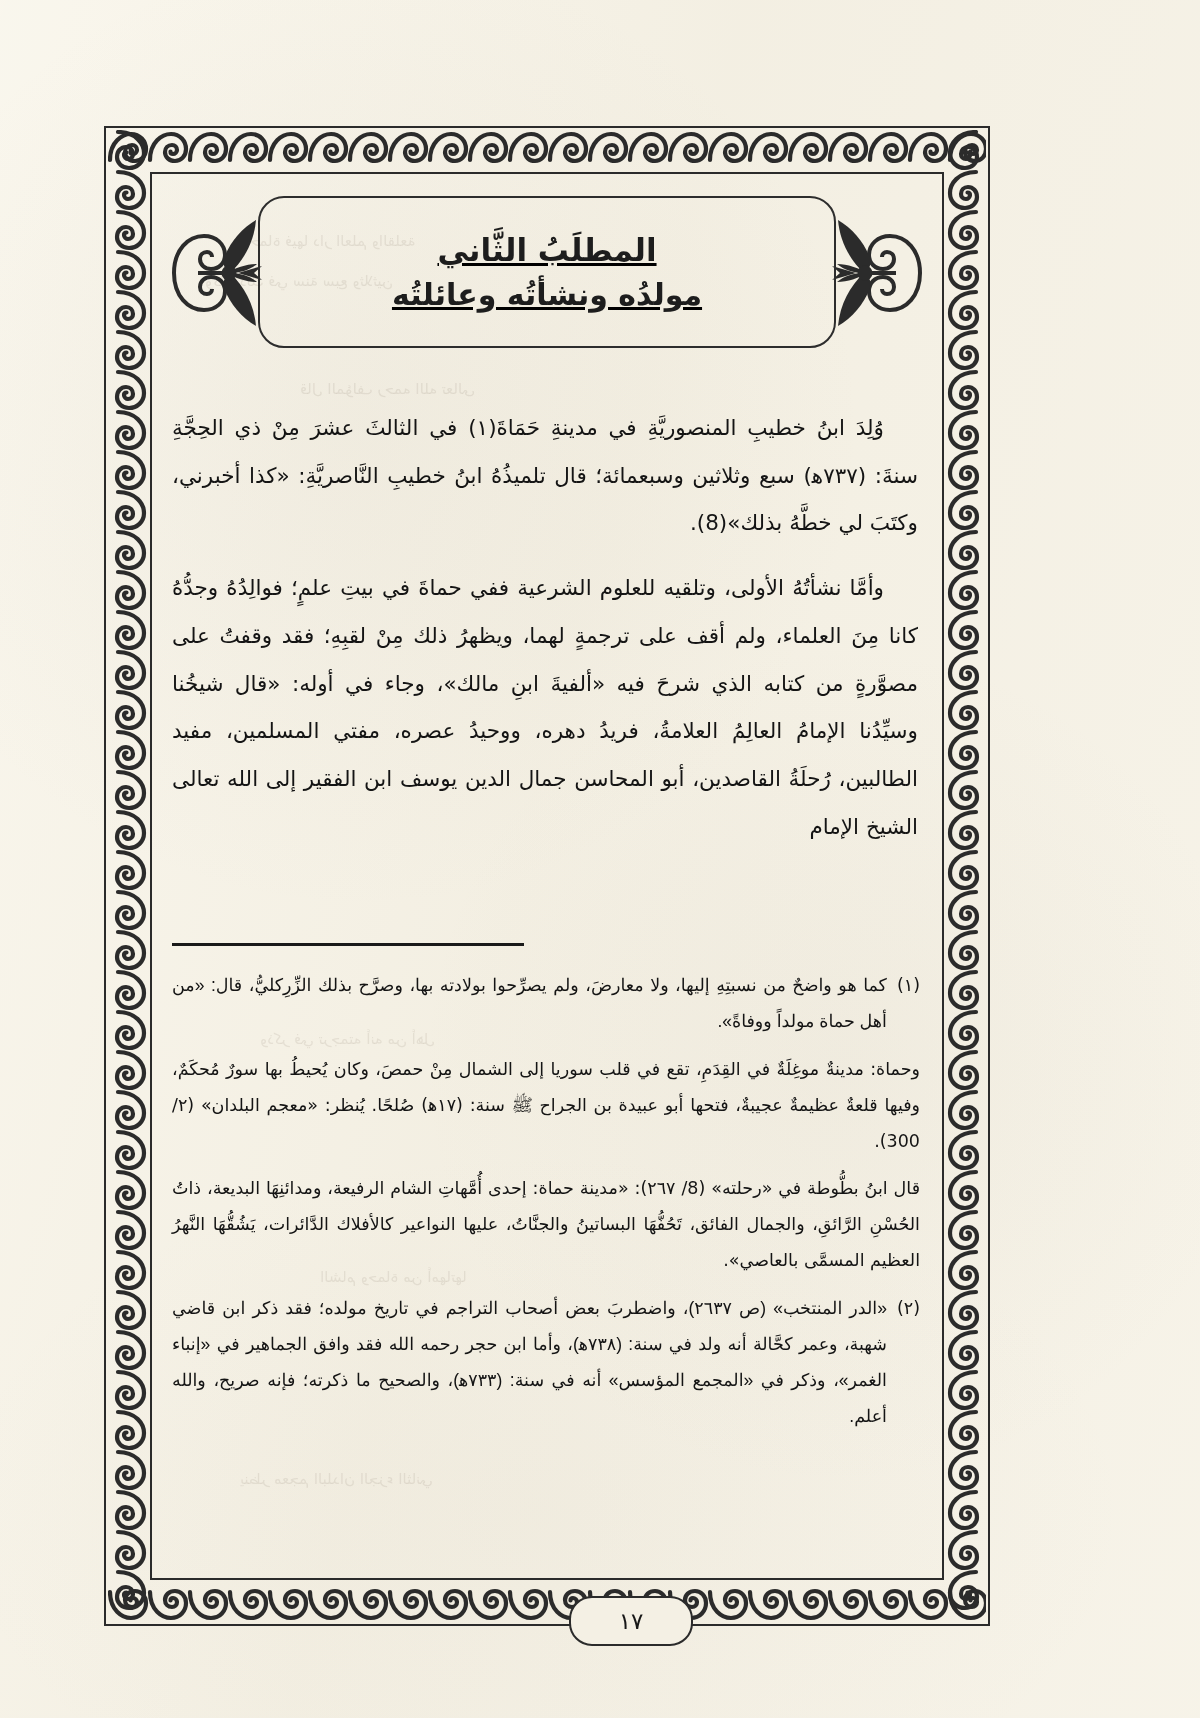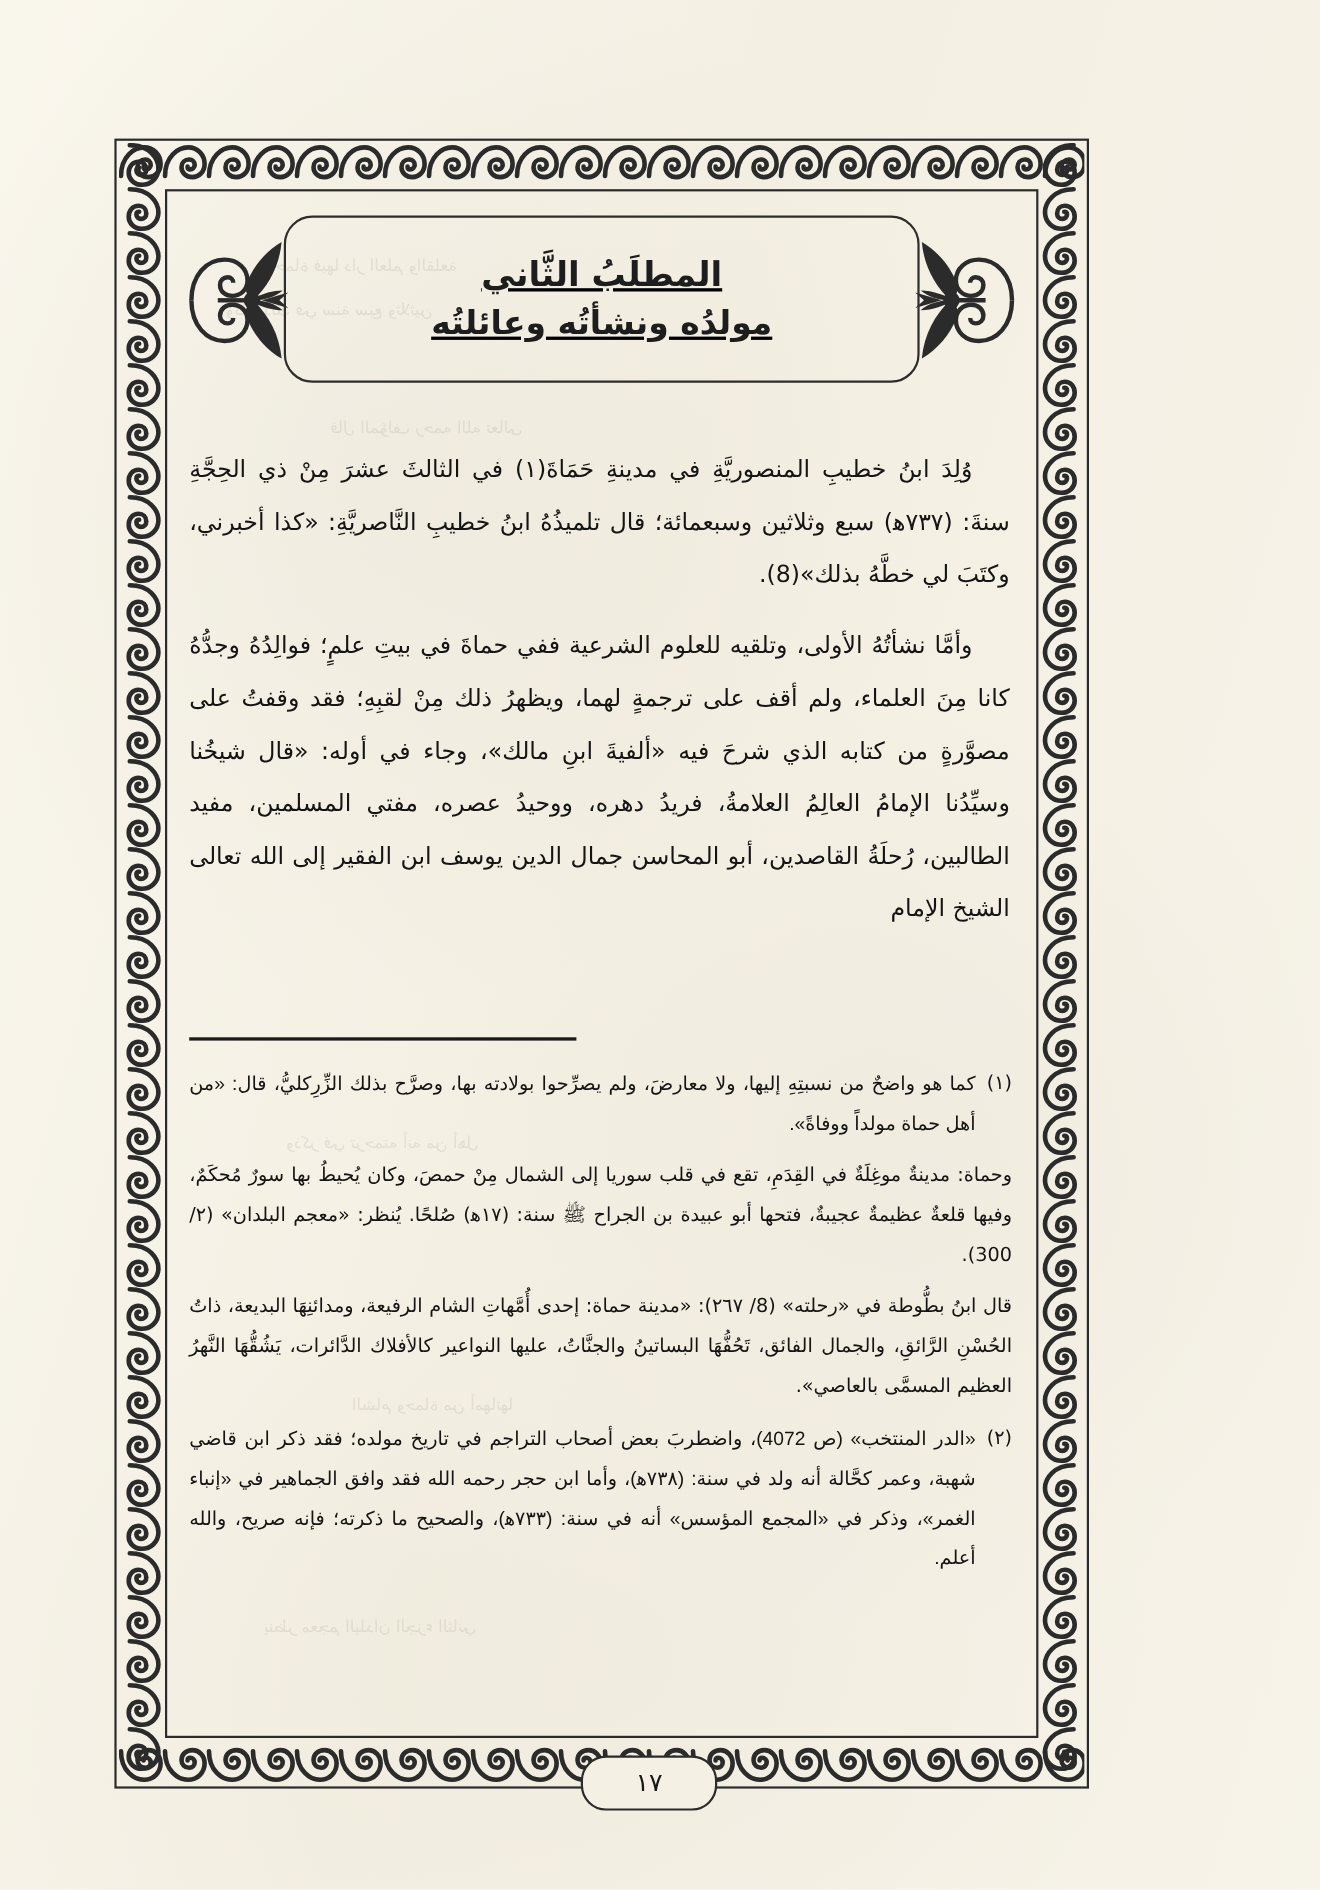--- a/index.html
+++ b/index.html
@@ -183,21 +183,21 @@
     text-align: justify;
     margin: 0 0 4px 0;
     padding-right: 0;
     font-family: "DejaVu Sans", "Liberation Sans", sans-serif;
   }
   .fn-sub { margin-top: 12px; }
 
   
   #page-number-wrap {
     position: absolute;
-    left: 528px;
+    left: 569px;
     top: 1596px;
     width: 120px;
     height: 46px;
     background: #f4f0e4;
     border: 2px solid #2b2b2b;
     border-radius: 23px;
     display: flex;
     align-items: center;
     justify-content: center;
     z-index: 5;
@@ -431,21 +431,21 @@
 
     <div class="fn-item">
       <span class="fn-marker">(١)</span>
       <span class="fn-text">كما هو واضحٌ من نسبتِهِ إليها، ولا معارضَ، ولم يصرِّحوا بولادته بها، وصرَّح بذلك الزِّرِكليُّ، قال: «من أهل حماة مولداً ووفاةً».</span>
     </div>
     <p class="fn-block fn-sub">وحماة: مدينةٌ موغِلَةٌ في القِدَمِ، تقع في قلب سوريا إلى الشمال مِنْ حمصَ، وكان يُحيطُ بها سورٌ مُحكَمٌ، وفيها قلعةٌ عظيمةٌ عجيبةٌ، فتحها أبو عبيدة بن الجراح ﷺ سنة: (١٧ﻫ) صُلحًا. يُنظر: «معجم البلدان» (٢/ 300).</p>
     <p class="fn-block fn-sub">قال ابنُ بطُّوطة في «رحلته» (8/ ٢٦٧): «مدينة حماة: إحدى أُمَّهاتِ الشام الرفيعة، ومدائنِهَا البديعة، ذاتُ الحُسْنِ الرَّائقِ، والجمال الفائق، تَحُفُّهَا البساتينُ والجنَّاتُ، عليها النواعير كالأفلاك الدَّائرات، يَشُقُّهَا النَّهرُ العظيم المسمَّى بالعاصي».</p>
 
     <div class="fn-item fn-sub">
       <span class="fn-marker">(٢)</span>
-      <span class="fn-text">«الدر المنتخب» (ص 4072)، واضطربَ بعض أصحاب التراجم في تاريخ مولده؛ فقد ذكر ابن قاضي شهبة، وعمر كحَّالة أنه ولد في سنة: (٧٣٨ﻫ)، وأما ابن حجر رحمه الله فقد وافق الجماهير في «إنباء الغمر»، وذكر في «المجمع المؤسس» أنه في سنة: (٧٣٣ﻫ)، والصحيح ما ذكرته؛ فإنه صريح، والله أعلم.</span>
+      <span class="fn-text">«الدر المنتخب» (ص ٢٦٣٧)، واضطربَ بعض أصحاب التراجم في تاريخ مولده؛ فقد ذكر ابن قاضي شهبة، وعمر كحَّالة أنه ولد في سنة: (٧٣٨ﻫ)، وأما ابن حجر رحمه الله فقد وافق الجماهير في «إنباء الغمر»، وذكر في «المجمع المؤسس» أنه في سنة: (٧٣٣ﻫ)، والصحيح ما ذكرته؛ فإنه صريح، والله أعلم.</span>
     </div>
   </div>
 
   <div id="page-number-wrap">
     <span id="page-number">١٧</span>
   </div>
 
 </div>
 
 </body></html>

